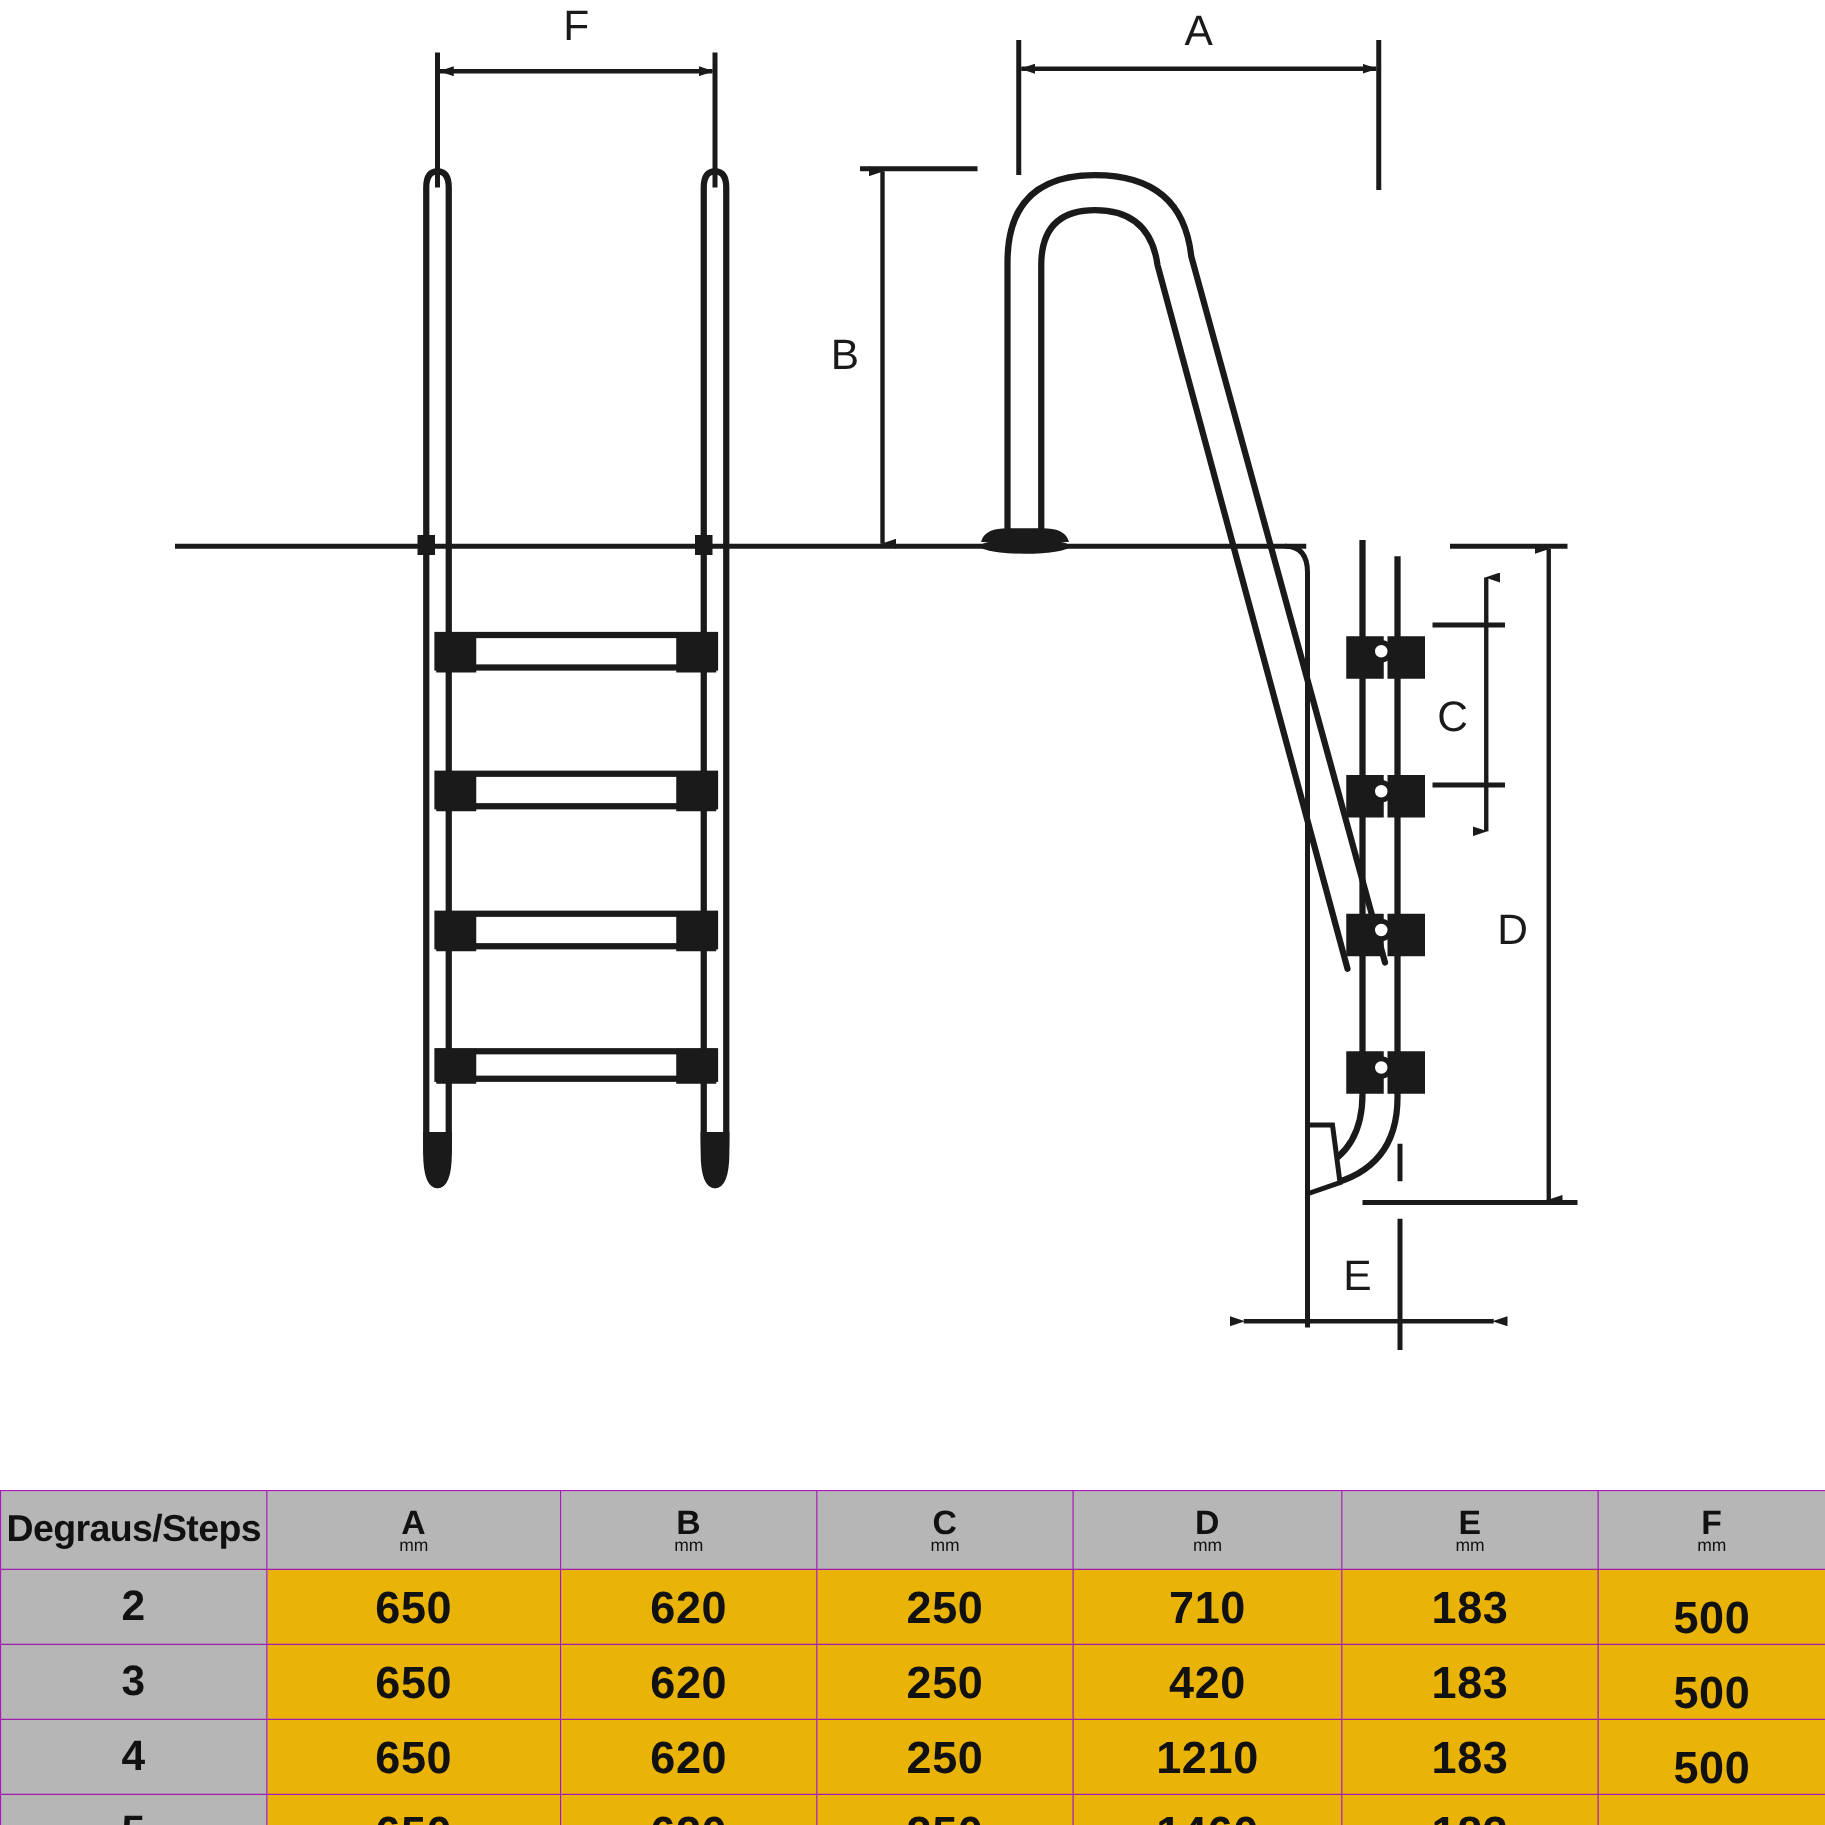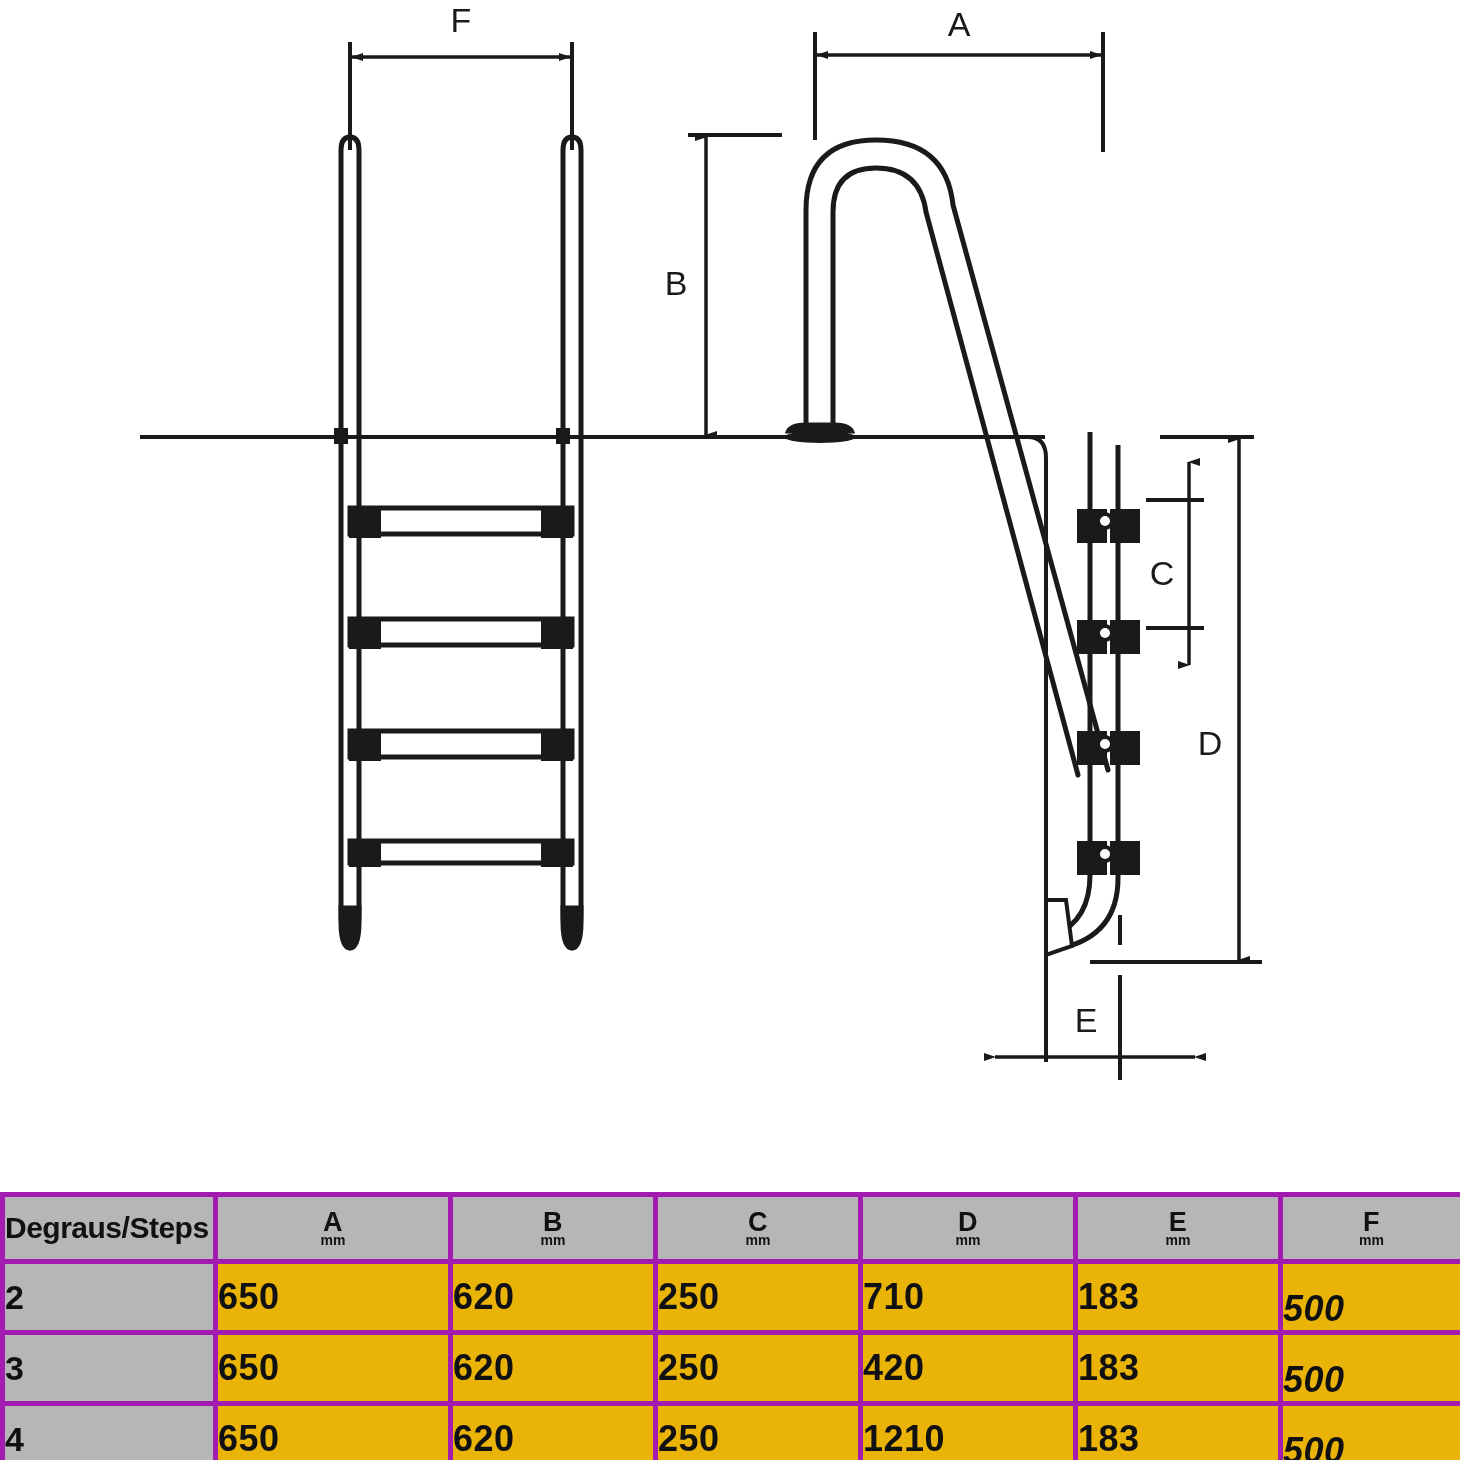--- a/index.html
+++ b/index.html
@@ -20,42 +20,43 @@
   #spec-table-wrap{
     position:absolute;left:0;top:1192px;width:1460px;
   }
   table.spec{
     border-collapse:collapse;
     width:1460px;
     table-layout:fixed;
     font-family:"Liberation Sans", sans-serif;
   }
   table.spec td, table.spec th{
-    border:5px solid #a21caf;
+    border:1px solid #a21caf;
+    text-align:center;
     vertical-align:middle;
     padding:0;
     color:#111;
   }
   table.spec thead th{
     background:#b6b6b6;
     height:62px;
     font-weight:bold;
   }
   th .hdr-letter{
     display:block;
     font-size:27px;
     line-height:26px;
     font-weight:bold;
     letter-spacing:.5px;
   }
   th .hdr-unit{
     display:block;
     font-size:14px;
     line-height:15px;
-    font-weight:bold;
+    font-weight:normal;
     margin-top:-2px;
   }
   th.steps-head{
     background:#b6b6b6;
     font-size:30px;
     font-weight:bold;
     letter-spacing:-0.5px;
     text-align:left;
     padding-left:0px;
     white-space:nowrap;
@@ -66,23 +67,22 @@
     font-size:36px;
     font-weight:bold;
     letter-spacing:.5px;
   }
   table.spec tbody td.steps-cell{
     background:#b6b6b6;
     font-size:34px;
     font-weight:bold;
   }
   table.spec tbody td.col-f{
-    padding-top:24px;
+    padding-top:14px;
     vertical-align:bottom;
-    font-style:italic;
   }
   
   col.c-steps{width:213px;}
   col.c-a{width:235px;}
   col.c-b{width:205px;}
   col.c-c{width:205px;}
   col.c-d{width:215px;}
   col.c-e{width:205px;}
   col.c-f{width:182px;}
 </style>

